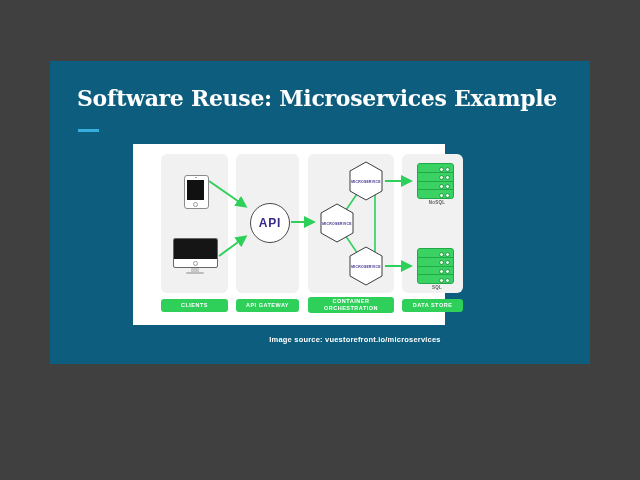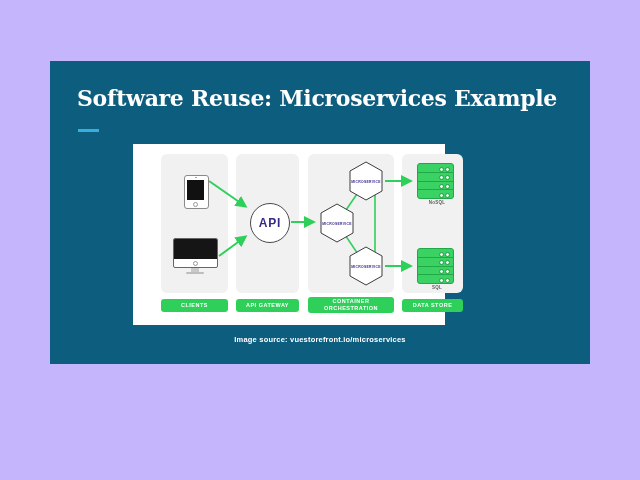--- a/index.html
+++ b/index.html
@@ -1,25 +1,25 @@
 <!DOCTYPE html>
 <html><head>
 <meta charset="utf-8">
 <style>
   html,body{margin:0;padding:0;background:#000;}
-  .stage{position:relative;width:640px;height:480px;background:#c4b5fd;overflow:hidden;
+  .stage{position:relative;width:640px;height:480px;background:#404040;overflow:hidden;
          font-family:"Liberation Sans", sans-serif;}
   .slide{position:absolute;left:50px;top:61px;width:540px;height:303px;background:#0d5d7e;}
   .title{position:absolute;left:27px;top:24px;width:500px;color:#fff;
          font-family:"DejaVu Serif", serif;font-size:22px;font-weight:600;
          white-space:nowrap;letter-spacing:-0.3px;}
   .dash{position:absolute;left:28px;top:68px;width:21px;height:3px;background:#36aede;}
   .card{position:absolute;left:83px;top:83px;width:312px;height:181px;background:#fff;}
   .caption{position:absolute;left:0;top:274px;width:540px;text-align:center;color:#fff;
-           font-size:7.5px;font-weight:700;letter-spacing:0.2px;}
+           font-size:7.5px;font-weight:700;letter-spacing:0.2px;padding-left:35px;}
   .col{position:absolute;top:10px;height:139px;background:#f1f1f2;border-radius:6px;}
   .col1{left:28px;width:67px;} .col2{left:103px;width:63px;}
   .col3{left:175px;width:86px;} .col4{left:269px;width:61px;}
   .btn{position:absolute;background:#2fd05a;border-radius:3px;color:#fff;
        display:flex;align-items:center;justify-content:center;text-align:center;
        font-size:5.5px;font-weight:700;letter-spacing:0.5px;line-height:1.25;}
   .btn1{left:28px;top:155px;width:67px;height:13px;}
   .btn2{left:103px;top:155px;width:63px;height:13px;}
   .btn3{left:175px;top:153px;width:86px;height:16px;}
   .btn3 span{display:block;width:62px;}

